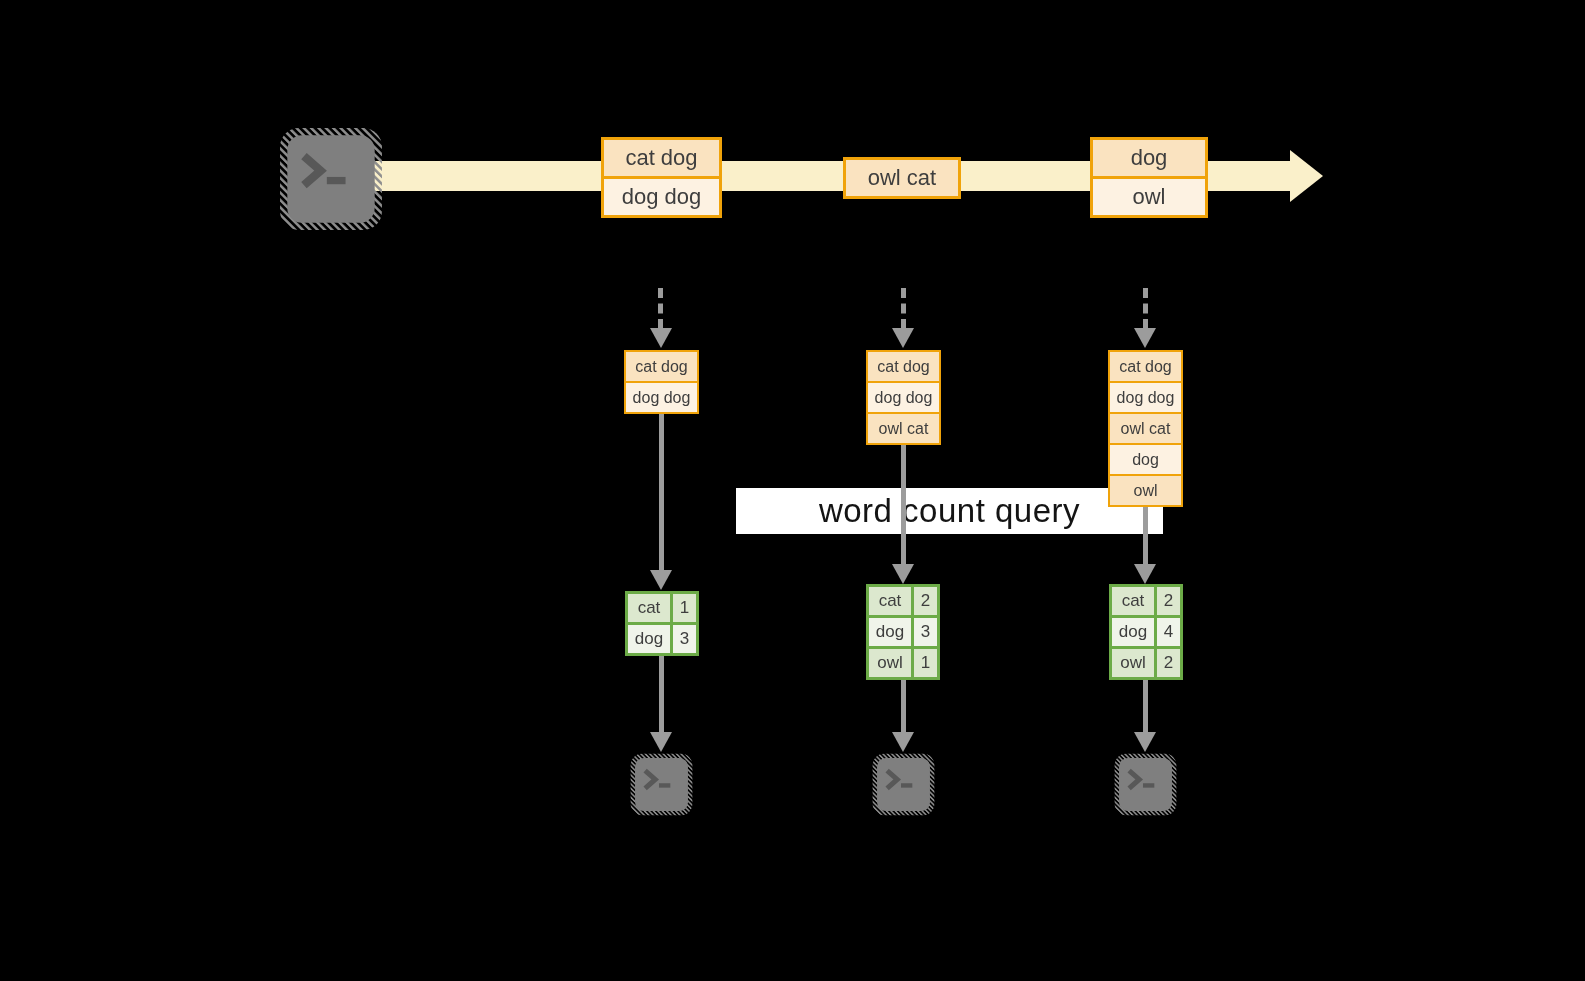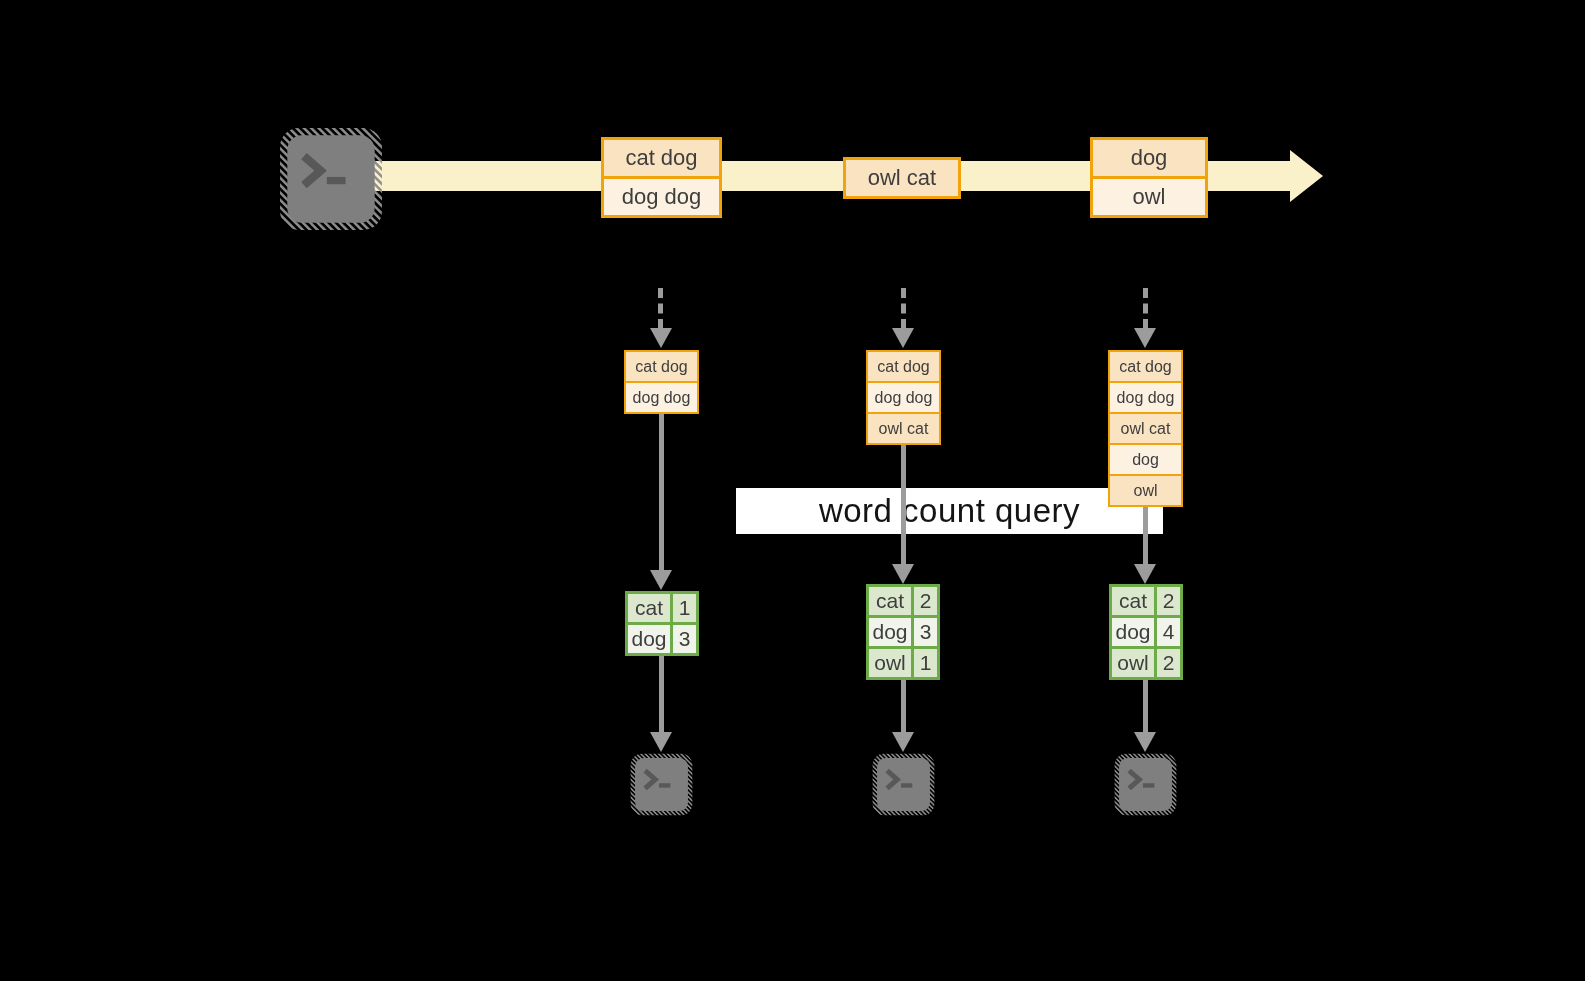--- a/index.html
+++ b/index.html
@@ -60,21 +60,21 @@
   
   .gtable{
     position:absolute;
     border:3px solid #6CAB47;
     z-index:3;
   }
   .grow{display:flex;height:28px;}
   .grow + .grow{border-top:3px solid #6CAB47;}
   .gcell{
     display:flex;align-items:center;justify-content:center;
-    font-size:21px;color:#3E3E3E;
+    font-size:17px;color:#3E3E3E;
   }
   .gcell.word{width:42px;}
   .gcell.num{width:23px;border-left:3px solid #6CAB47;}
   .grow:nth-child(odd) .gcell{background:#DCE8CE;}
   .grow:nth-child(even) .gcell{background:#F0F4EA;}
   
   .vline{position:absolute;width:5px;background:#9C9C9C;z-index:4;}
   .dshaft{position:absolute;width:0;border-left:5px dashed #9C9C9C;z-index:4;}
   .ahead{
     position:absolute;width:0;height:0;

